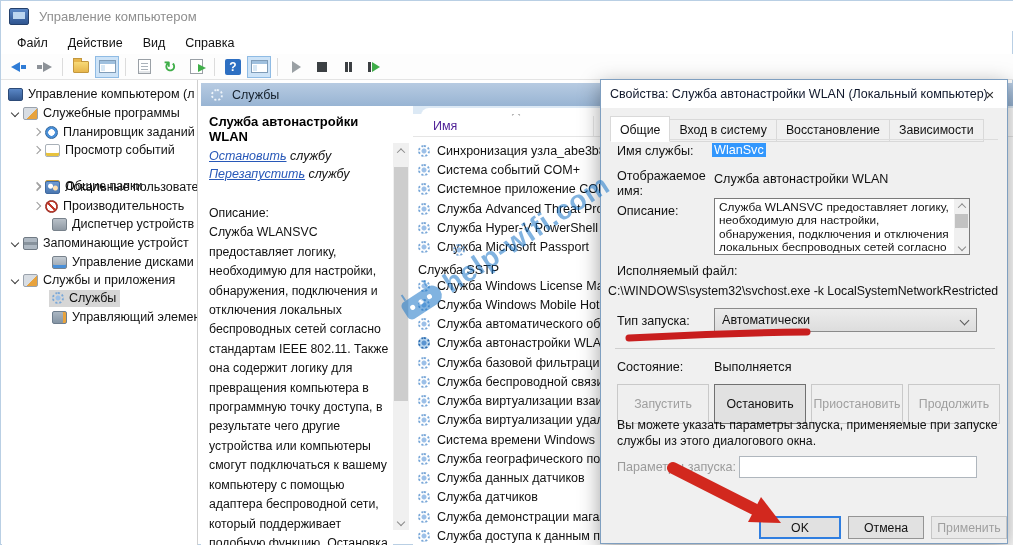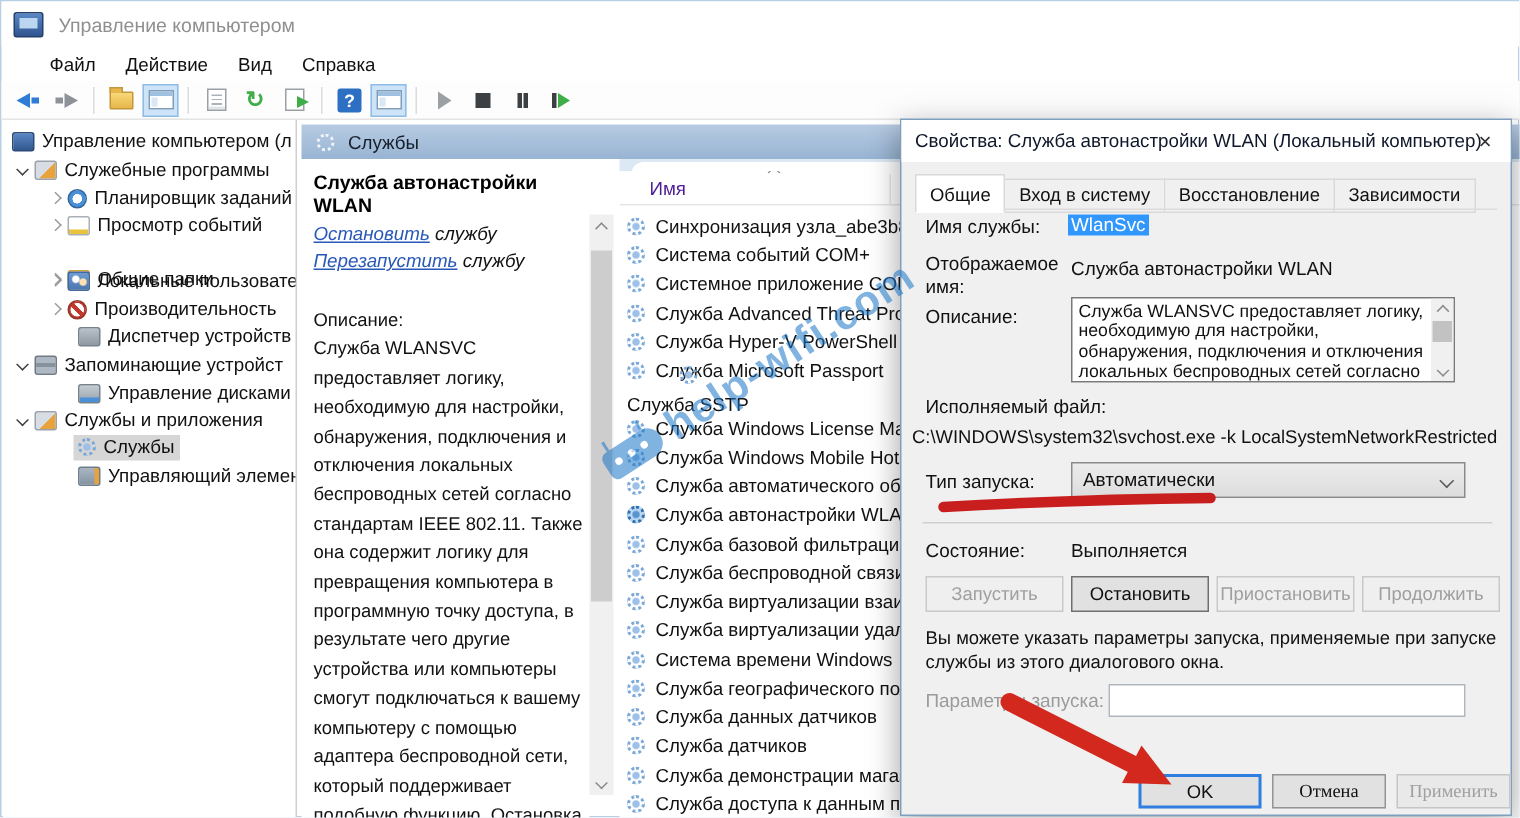--- a/index.html
+++ b/index.html
@@ -6,21 +6,21 @@
   html,body { width:1013px; height:545px; }
   body { font-family:"Liberation Sans", sans-serif; background:#fff; position:relative; overflow:hidden; }
   .abs { position:absolute; }
 
   
   #page { position:absolute; inset:0; width:1013px; height:545px; background:#fff; border:1px solid #b9cfe4; }
   .titlebar { left:0; top:0; width:1013px; height:30px; background:#fff; display:flex; align-items:center; padding-left:8px; }
   .app-icon { width:20px; height:17px; background:linear-gradient(#5a87c6,#2f5590); border:1px solid #24406b; border-radius:2px; position:relative; }
   .app-icon::after { content:""; position:absolute; left:3px; top:3px; right:3px; height:7px; background:#bcd6f0; }
   .titlebar .t { margin-left:10px; font-size:13px; color:#8f8f8f; }
-  .menubar { left:0; top:30px; width:1013px; height:23px; display:flex; align-items:center; padding-left:22px; border-bottom:0; }
+  .menubar { left:0; top:30px; width:1013px; height:23px; display:flex; align-items:center; padding-left:6px; border-bottom:0; }
   .menubar span { font-size:12.5px; color:#111; padding:3px 10px; }
   .toolbar { left:0; top:53px; width:1013px; height:26px; display:flex; align-items:center; gap:2px; padding-left:5px; border-bottom:1px solid #e4e4e4; background:#fdfdfd; }
   .tb-sep { width:1px; height:18px; background:#dcdcdc; margin:0 4px; }
   .tb-btn { width:24px; height:22px; display:flex; align-items:center; justify-content:center; gap:1px; }
   .tb-btn.hl { background:#cde3f7; border:1px solid #8fbbe4; }
   .tri-l { width:0; height:0; border-top:5px solid transparent; border-bottom:5px solid transparent; border-right:9px solid #2f7cd6; }
   .tri-l::after{content:"";} .tail { width:5px; height:4px; background:#2f7cd6; }
   .tri-r { width:0; height:0; border-top:5px solid transparent; border-bottom:5px solid transparent; border-left:9px solid #8d9298; }
   .tail-r { width:5px; height:4px; background:#8d9298; }
   .i-folder { width:16px; height:12px; background:linear-gradient(#f7d977,#e7b64c); border:1px solid #c3973d; border-radius:1px; position:relative; }
@@ -102,26 +102,26 @@
   .fld-value { position:absolute; font-size:12.6px; color:#111; }
   .hilite { background:#3297fd; color:#fff; padding:0 2px; }
   .dtextarea { position:absolute; left:113px; top:118px; width:256px; height:57px; background:#fff; border:1px solid #7a7a7a; overflow:hidden; }
   .dtextarea .txt { position:absolute; left:4px; top:2px; width:235px; font-size:11.8px; line-height:13.4px; color:#111; }
   .ta-scroll { position:absolute; right:0; top:0; width:15px; height:100%; background:#f0f0f0; }
   .ta-scroll .btn { position:absolute; left:0; width:15px; height:14px; display:flex; align-items:center; justify-content:center; }
   .ta-scroll .thumb { position:absolute; left:1px; top:15px; width:13px; height:14px; background:#c2c2c2; }
   .combo { position:absolute; left:113px; top:228px; width:263px; height:24px; background:linear-gradient(#ececec,#ddd); border:1px solid #8a8a8a; display:flex; align-items:center; padding-left:7px; font-size:12.6px; color:#111; }
   .combo .cchv { position:absolute; right:8px; top:8px; width:7px; height:7px; border-right:1.5px solid #5a5a5a; border-bottom:1.5px solid #5a5a5a; transform:rotate(45deg); }
   .dsep { position:absolute; left:14px; top:268px; width:380px; border-top:1px solid #cfcfcf; }
-  .dbtn { position:absolute; height:24px; width:92px; font-size:12.3px; display:flex; align-items:center; justify-content:center; background:#e1e1e1; border:1px solid #707070; color:#111; }
+  .dbtn { position:absolute; height:40px; width:92px; font-size:12.3px; display:flex; align-items:center; justify-content:center; background:#e1e1e1; border:1px solid #707070; color:#111; }
   .dbtn.dis { background:#efefef; border-color:#c9c9c9; color:#9f9f9f; }
   .hint { position:absolute; left:16px; top:338px; width:382px; font-size:12.3px; line-height:15.5px; color:#111; }
   .params-input { position:absolute; left:138px; top:376px; width:238px; height:22px; background:#fff; border:1px solid #afb6bd; }
   .okbtn { position:absolute; left:158px; top:436px; width:82px; height:23px; background:#e1e1e1; border:2px solid #2f7ee0; font-size:12.3px; display:flex; align-items:center; justify-content:center; color:#111; }
-  .botbtn { position:absolute; top:436px; width:76px; height:23px; font-size:12.3px; display:flex; align-items:center; justify-content:center; background:#e1e1e1; border:1px solid #949494; color:#111;font-family:Liberation Serif, serif; }
+  .botbtn { position:absolute; top:436px; width:76px; height:23px; font-size:12.3px; display:flex; align-items:center; justify-content:center; background:#e1e1e1; border:1px solid #949494; color:#111; }
   .botbtn.dis { background:#e9e9e9; border-color:#c6c6c6; color:#9f9f9f; }
 
   
   .watermark { left:404px; top:296px; z-index:20; transform:rotate(-33deg); transform-origin:0 50%; display:flex; align-items:center; gap:7px; opacity:.55; pointer-events:none; }
   .wm-logo { width:42px; height:20px; background:#1b76c8; border-radius:5px 10px 10px 5px; position:relative; }
   .wm-logo::before { content:""; position:absolute; left:7px; top:7px; width:5px; height:5px; border-radius:50%; background:#fff; box-shadow:10px 0 0 #fff, 20px 0 0 #fff; }
   .wm-logo::after { content:""; position:absolute; left:6px; top:-7px; width:2px; height:7px; background:#1b76c8; box-shadow:26px 0 0 #1b76c8; }
   .wm-text { font-size:28px; font-weight:bold; color:#1b76c8; letter-spacing:1px; white-space:nowrap; }
   svg.anno { position:absolute; left:0; top:0; width:1013px; height:545px; z-index:30; pointer-events:none; }
 </style>

